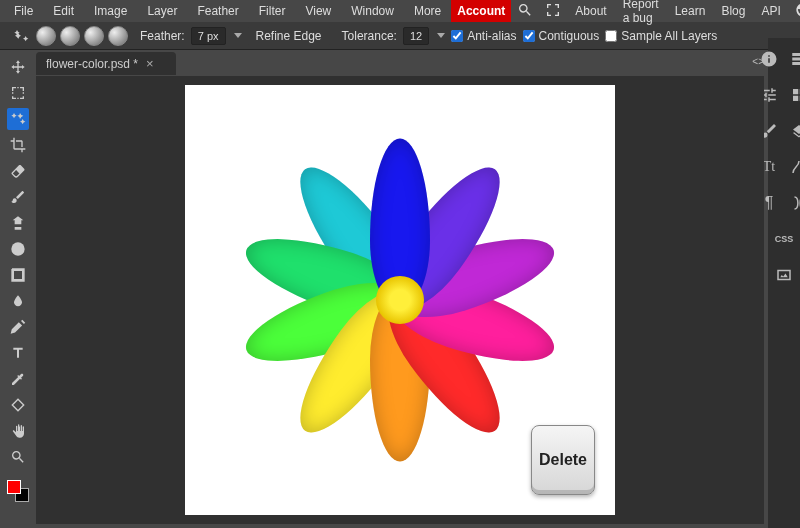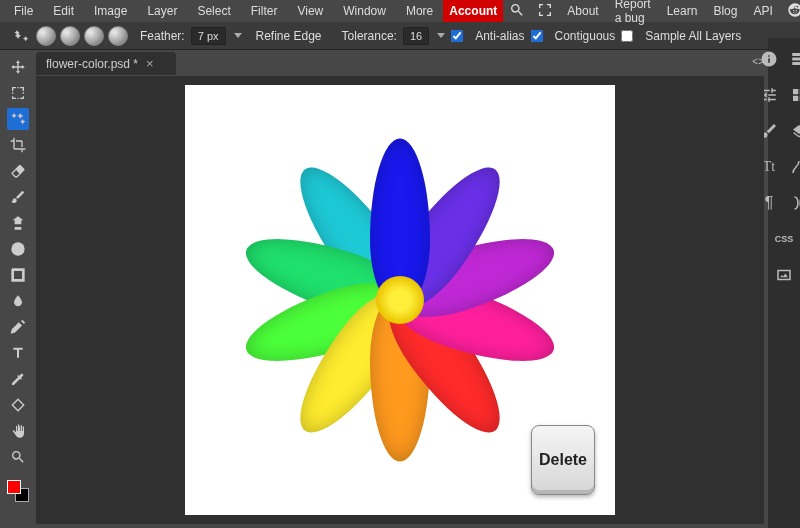--- a/index.html
+++ b/index.html
@@ -11,21 +11,21 @@
 .menubar .ri{padding:0 8px;cursor:pointer;color:#ddd;}
 .menubar svg{width:16px;height:16px;fill:#ddd;}
 .menubar .mi{padding:0 6px;cursor:pointer;}
 .optbar{height:28px;background:#3a3a3a;border-bottom:1px solid #222;display:flex;align-items:center;padding:0 12px;font-size:12px;color:#ddd;gap:6px;}
 .optbar .pair{display:flex;gap:4px;}
 .roundbtn{width:20px;height:20px;border-radius:50%;border:1px solid #888;background:radial-gradient(circle at 30% 30%,#eee,#666);cursor:pointer;}
 .optbar .lbl{margin-left:6px;}
 .optbar .val{background:#2a2a2a;border:1px solid #222;height:18px;padding:0 6px;display:flex;align-items:center;border-radius:2px;font-size:11px;}
 .tri{width:0;height:0;border-left:4px solid transparent;border-right:4px solid transparent;border-top:5px solid #aaa;margin-left:2px;cursor:pointer;}
 .btn{background:#3a3a3a;padding:2px 8px;border-radius:2px;cursor:pointer;}
-.chk{display:flex;align-items:center;gap:12px;}
+.chk{display:flex;align-items:center;gap:4px;}
 input[type=checkbox]{width:12px;height:12px;accent-color:#1e6ed6;cursor:pointer;}
 .tablayer{height:26px;display:flex;align-items:flex-start;padding-left:36px;}
 .tab{background:#303030;color:#ccc;font-size:12px;padding:4px 22px 4px 10px;display:flex;align-items:center;gap:8px;border-radius:4px 4px 0 0;position:relative;top:2px;}
 .tab .x{font-size:13px;color:#aaa;cursor:pointer;}
 .ltoolbar{position:absolute;left:6px;top:56px;width:24px;display:flex;flex-direction:column;align-items:center;gap:4px;}
 .tool{width:22px;height:22px;display:flex;align-items:center;justify-content:center;color:#ccc;cursor:pointer;border-radius:2px;}
 .tool.sel{background:#1e6ed6;}
 .tool svg{width:16px;height:16px;fill:#ccc;}
 .swatches{margin-top:8px;width:22px;height:22px;position:relative;}
 .sw-fg{position:absolute;top:0;left:0;width:14px;height:14px;background:#ff0000;border:1px solid #fff;}
@@ -44,21 +44,21 @@
 .css-badge{font-size:9px;font-weight:bold;}
 </style>
 </head>
 <body>
 
 <div class="menubar">
   <div class="m">File</div>
   <div class="m">Edit</div>
   <div class="m">Image</div>
   <div class="m">Layer</div>
-  <div class="m">Select</div>
+  <div class="m">Feather</div>
   <div class="m">Filter</div>
   <div class="m">View</div>
   <div class="m">Window</div>
   <div class="m">More</div>
   <div class="m account">Account</div>
   <div class="mi"><svg viewBox="0 0 24 24">
         <path d="M15.5 14h-.79l-.28-.27A6.471 6.471 0 0016 9.5 6.5 6.5 0 109.5 16c1.61 0 3.09-.59 4.23-1.57l.27.28v.79l5 4.99L20.49 19l-4.99-5zm-6 0C7.01 14 5 11.99 5 9.5S7.01 5 9.5 5 14 7.01 14 9.5 11.99 14 9.5 14z"></path>
       </svg></div>
   <div class="mi"><svg viewBox="0 0 24 24">
         <path d="M3 3h6v2H5v4H3V3m12 0h6v6h-2V5h-4V3M3 15h2v4h4v2H3v-6m16 0h2v6h-6v-2h4v-4z"></path>
@@ -85,21 +85,21 @@
     <div class="roundbtn"></div>
     <div class="roundbtn"></div>
     <div class="roundbtn"></div>
     <div class="roundbtn"></div>
   </div>
   <span class="lbl">Feather:</span>
   <div class="val">7 px</div>
   <div class="tri"></div>
   <div class="btn">Refine Edge</div>
   <span class="lbl">Tolerance:</span>
-  <div class="val">16</div>
+  <div class="val">12</div>
   <div class="tri"></div>
   <label class="chk">
       <input type="checkbox" id="cb-aa" checked="" style="">
       <span>Anti-alias</span>
     </label>
   <label class="chk">
       <input type="checkbox" id="cb-cont" checked="" style="">
       <span>Contiguous</span>
     </label>
   <label class="chk">

